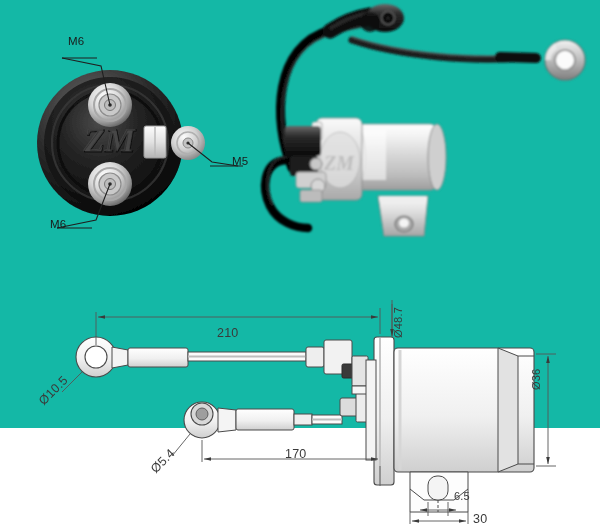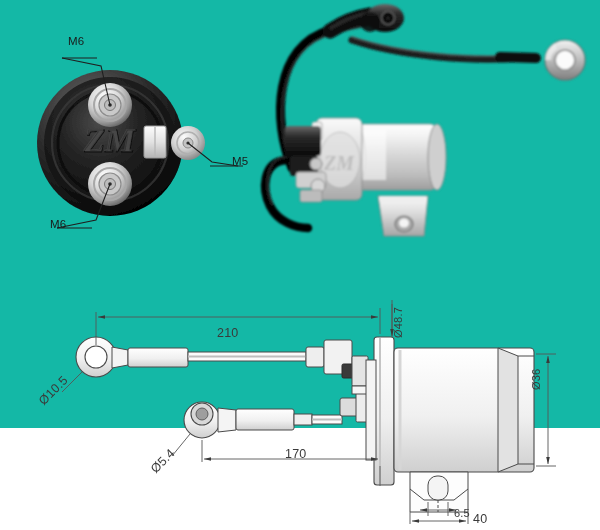--- a/index.html
+++ b/index.html
@@ -348,17 +348,17 @@
   <div class="lbl dim-lbl" style="left:285px; top:447px;">170</div>
 
   <div class="lbl dim-lbl rot45" style="left:36px; top:398px;">Ø10.5</div>
 
   <div class="lbl dim-lbl rot45" style="left:148px; top:466px;">Ø5.4</div>
 
   <div class="lbl dim-lbl small rot90" style="left:392px; top:338px;">Ø48.7</div>
 
   <div class="lbl dim-lbl small rot90" style="left:530px; top:390px;">Ø36</div>
 
-  <div class="lbl dim-lbl small" style="left:454px; top:507px;">6.5</div>
-
-  <div class="lbl dim-lbl" style="left:473px; top:512px;">40</div>
+  <div class="lbl dim-lbl small" style="left:454px; top:490px;">6.5</div>
+
+  <div class="lbl dim-lbl" style="left:473px; top:512px;">30</div>
 
 </div>
 
 </body></html>

